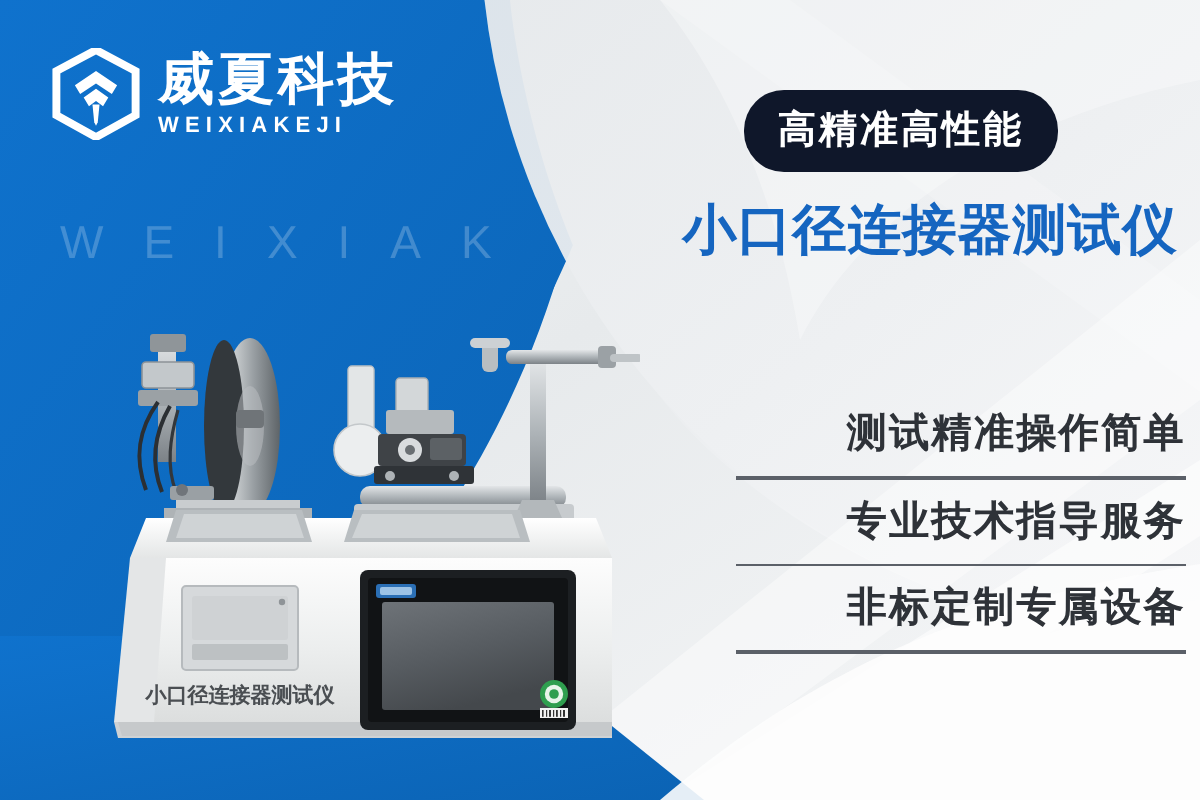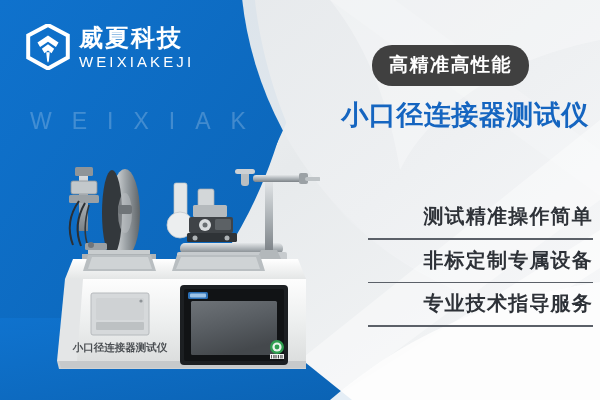--- a/index.html
+++ b/index.html
@@ -15,43 +15,43 @@
   .bg-svg { position:absolute; inset:0; width:600px; height:400px; }
 
   
   .brand {
     position:absolute; left:26px; top:24px;
     display:flex; align-items:center; gap:9px; z-index:6;
   }
   .brand-mark { width:44px; height:46px; display:block; }
   .brand-text { display:flex; flex-direction:column; line-height:1; }
   .brand-cn {
-    color:#ffffff; font-size:24px; font-weight:700;
+    color:#ffffff; font-size:28px; font-weight:700;
     letter-spacing:2px;
   }
   .brand-en {
-    color:#ffffff; font-size:15px; font-weight:400;
+    color:#ffffff; font-size:11px; font-weight:700;
     letter-spacing:3.1px; margin-top:4px;
   }
 
   
   .watermark {
     position:absolute; left:30px; top:108px; z-index:5;
     font-size:23px; font-weight:400;
     letter-spacing:20px;
     color:rgba(255,255,255,0.22);
     white-space:nowrap;
   }
 
   
   .right-col { position:absolute; left:330px; top:0; width:270px; height:400px; z-index:7; }
 
   .badge {
     position:absolute; left:42px; top:45px;
-    background:#404040;
+    background:#0f172a;
     color:#ffffff;
     font-size:19px; font-weight:700;
     letter-spacing:1.5px;
     padding:7px 17px 8px;
     border-radius:20px;
     white-space:nowrap;
   }
   .headline {
     position:absolute; left:0px; top:97px; width:270px;
     color:#1565c0;
@@ -267,24 +267,24 @@
     <div class="badge">高精准高性能</div>
 
     <div class="headline">小口径连接器测试仪</div>
 
     <div class="features">
       <div class="feature-row">
         <div class="feature-text">测试精准操作简单</div>
         <div class="feature-rule"></div>
       </div>
       <div class="feature-row">
+        <div class="feature-text">专业技术指导服务</div>
+        <div class="feature-rule"></div>
+      </div>
+      <div class="feature-row">
         <div class="feature-text">非标定制专属设备</div>
         <div class="feature-rule"></div>
       </div>
-      <div class="feature-row">
-        <div class="feature-text">专业技术指导服务</div>
-        <div class="feature-rule"></div>
-      </div>
     </div>
 
   </div>
 
 </div>
 
 </body></html>

